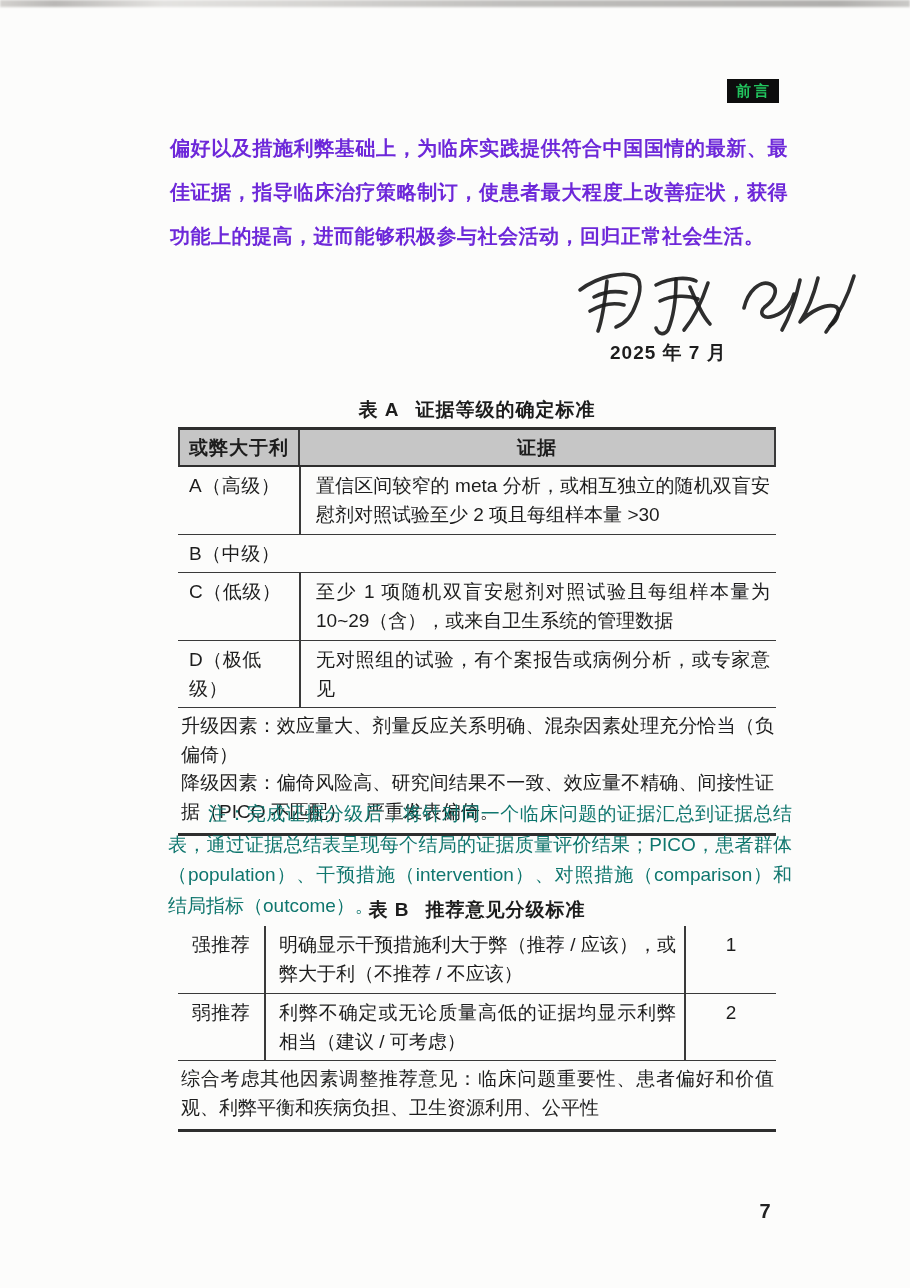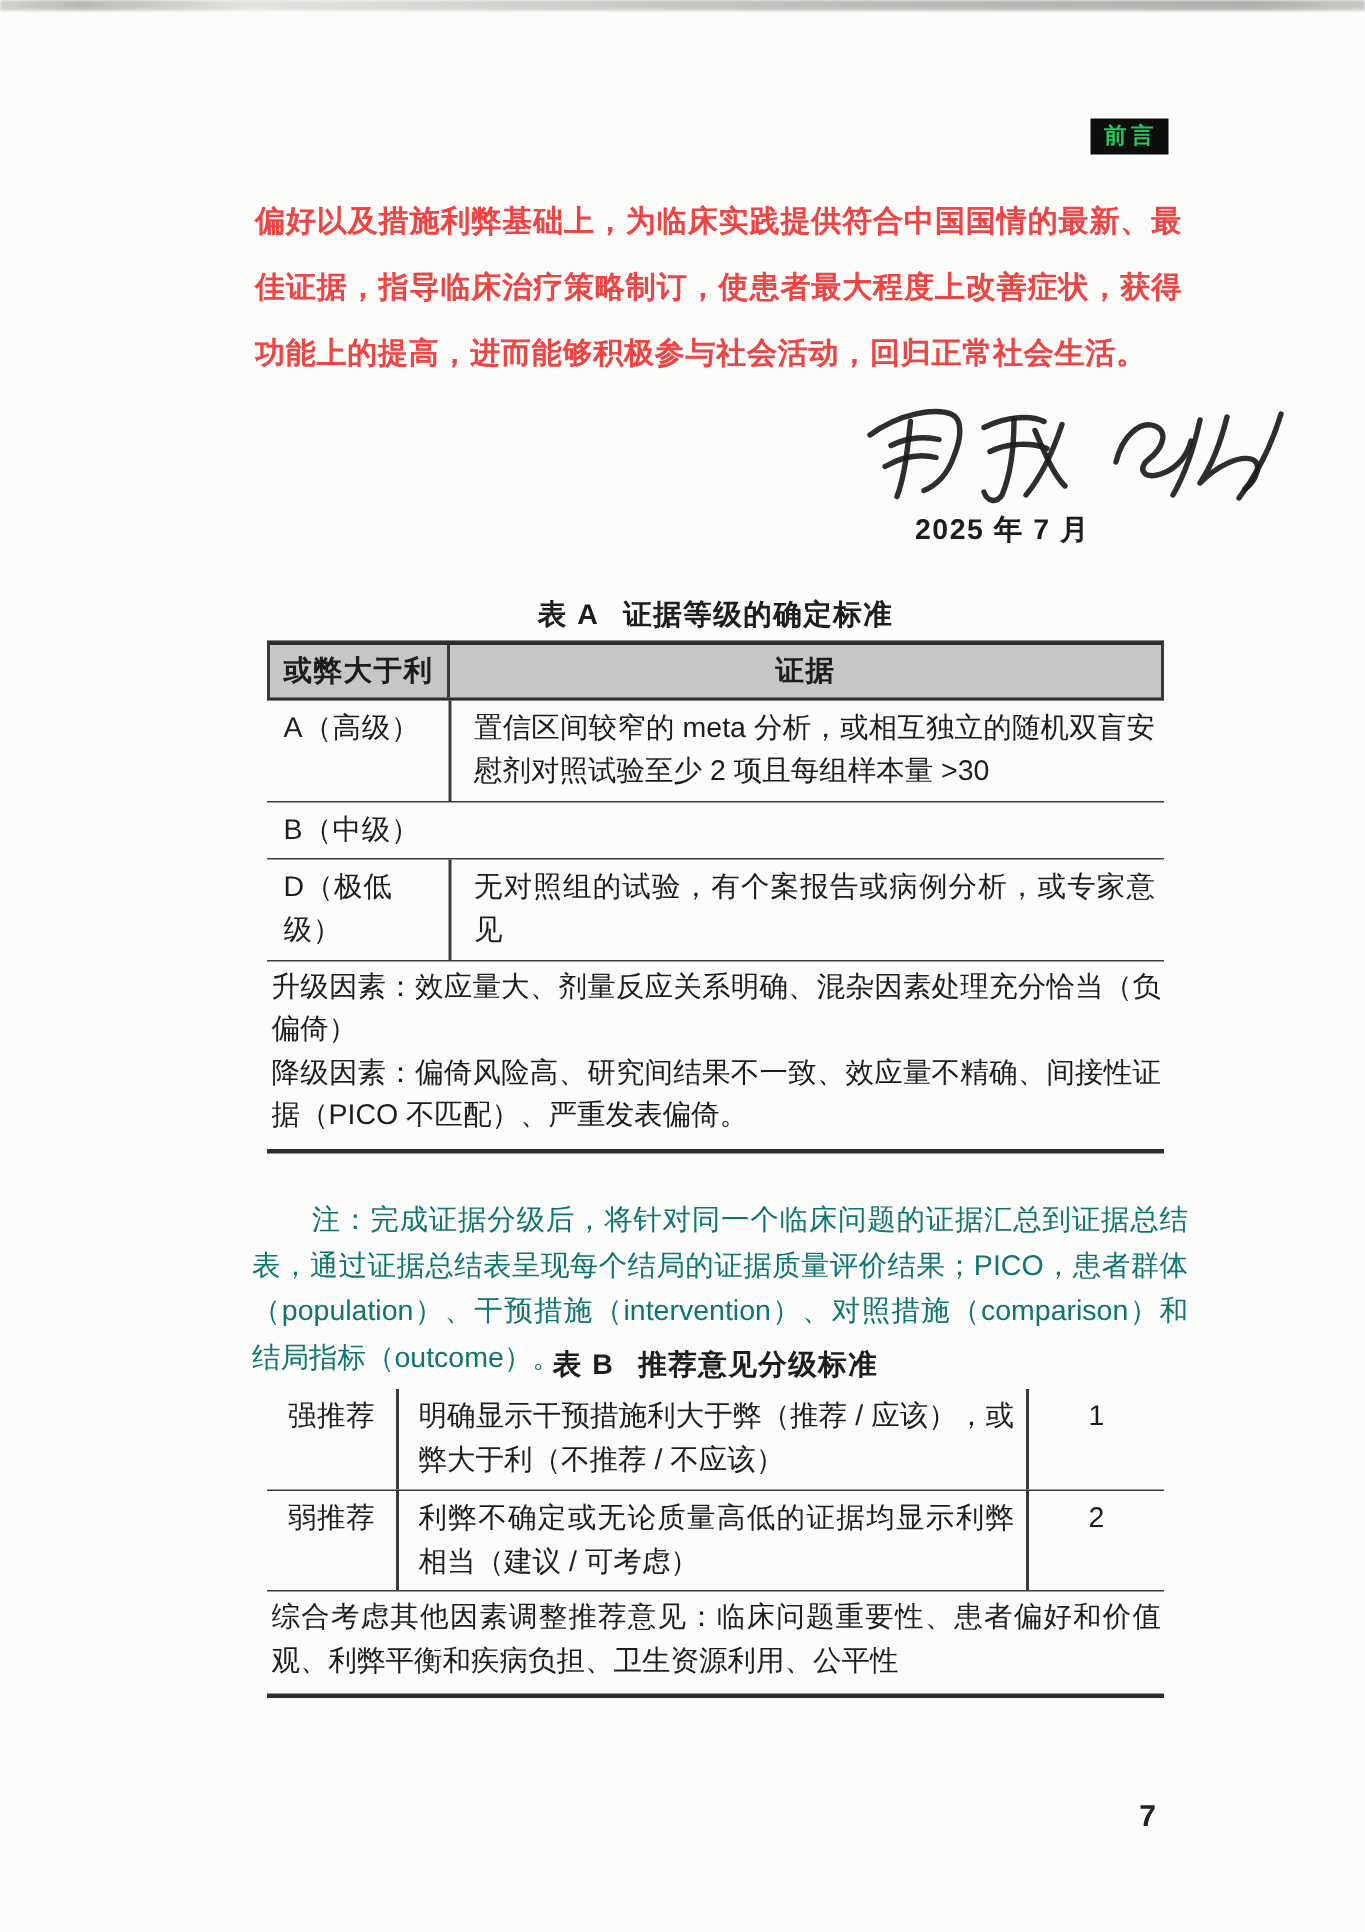--- a/index.html
+++ b/index.html
@@ -20,21 +20,21 @@
   }
   .badge{
     position:absolute;left:727px;top:79px;
     background:#0d0d0d;color:#22c55e;
     font-size:15px;font-weight:700;letter-spacing:3px;
     padding:2px 7px 3px 9px;line-height:19px;
   }
   .intro{
     position:absolute;left:170px;top:126px;width:618px;margin:0;
     font-size:20px;line-height:44px;font-weight:600;
-    text-align:justify;letter-spacing:.5px;color:#ef4444;
+    text-align:justify;letter-spacing:.5px;color:#6d28d9;
   }
   .signature{position:absolute;left:572px;top:266px;width:296px;height:76px;}
   .sig-stroke{fill:none;stroke:#1c1c1c;stroke-width:3.6;stroke-linecap:round;stroke-linejoin:round;opacity:.92;}
   .date{
     position:absolute;left:610px;top:340px;width:220px;
     font-size:19px;font-weight:600;letter-spacing:1px;
   }
   .caption{
     position:absolute;left:178px;width:598px;
     text-align:center;font-size:19px;font-weight:700;letter-spacing:1px;
@@ -118,20 +118,24 @@
       <div class="th c2">证据</div>
     </div>
     <div class="trow">
       <div class="td c1">A（高级）</div>
       <div class="td c2">置信区间较窄的 meta 分析，或相互独立的随机双盲安慰剂对照试验至少 2 项且每组样本量 &gt;30</div>
     </div>
     <div class="trow">
       <div class="td c1">B（中级）</div>
     </div>
     <div class="trow">
+      <div class="td c1">C（低级）</div>
+      <div class="td c2">至少 1 项随机双盲安慰剂对照试验且每组样本量为 10~29（含），或来自卫生系统的管理数据</div>
+    </div>
+    <div class="trow">
       <div class="td c1">D（极低级）</div>
       <div class="td c2">无对照组的试验，有个案报告或病例分析，或专家意见</div>
     </div>
     <div class="tnotes">
       <div>升级因素：效应量大、剂量反应关系明确、混杂因素处理充分恰当（负偏倚）</div>
       <div>降级因素：偏倚风险高、研究间结果不一致、效应量不精确、间接性证据（PICO 不匹配）、严重发表偏倚。</div>
     </div>
   </div>
 
   <p class="note-par">注：完成证据分级后，将针对同一个临床问题的证据汇总到证据总结表，通过证据总结表呈现每个结局的证据质量评价结果；PICO，患者群体（population）、干预措施（intervention）、对照措施（comparison）和结局指标（outcome）。</p>

